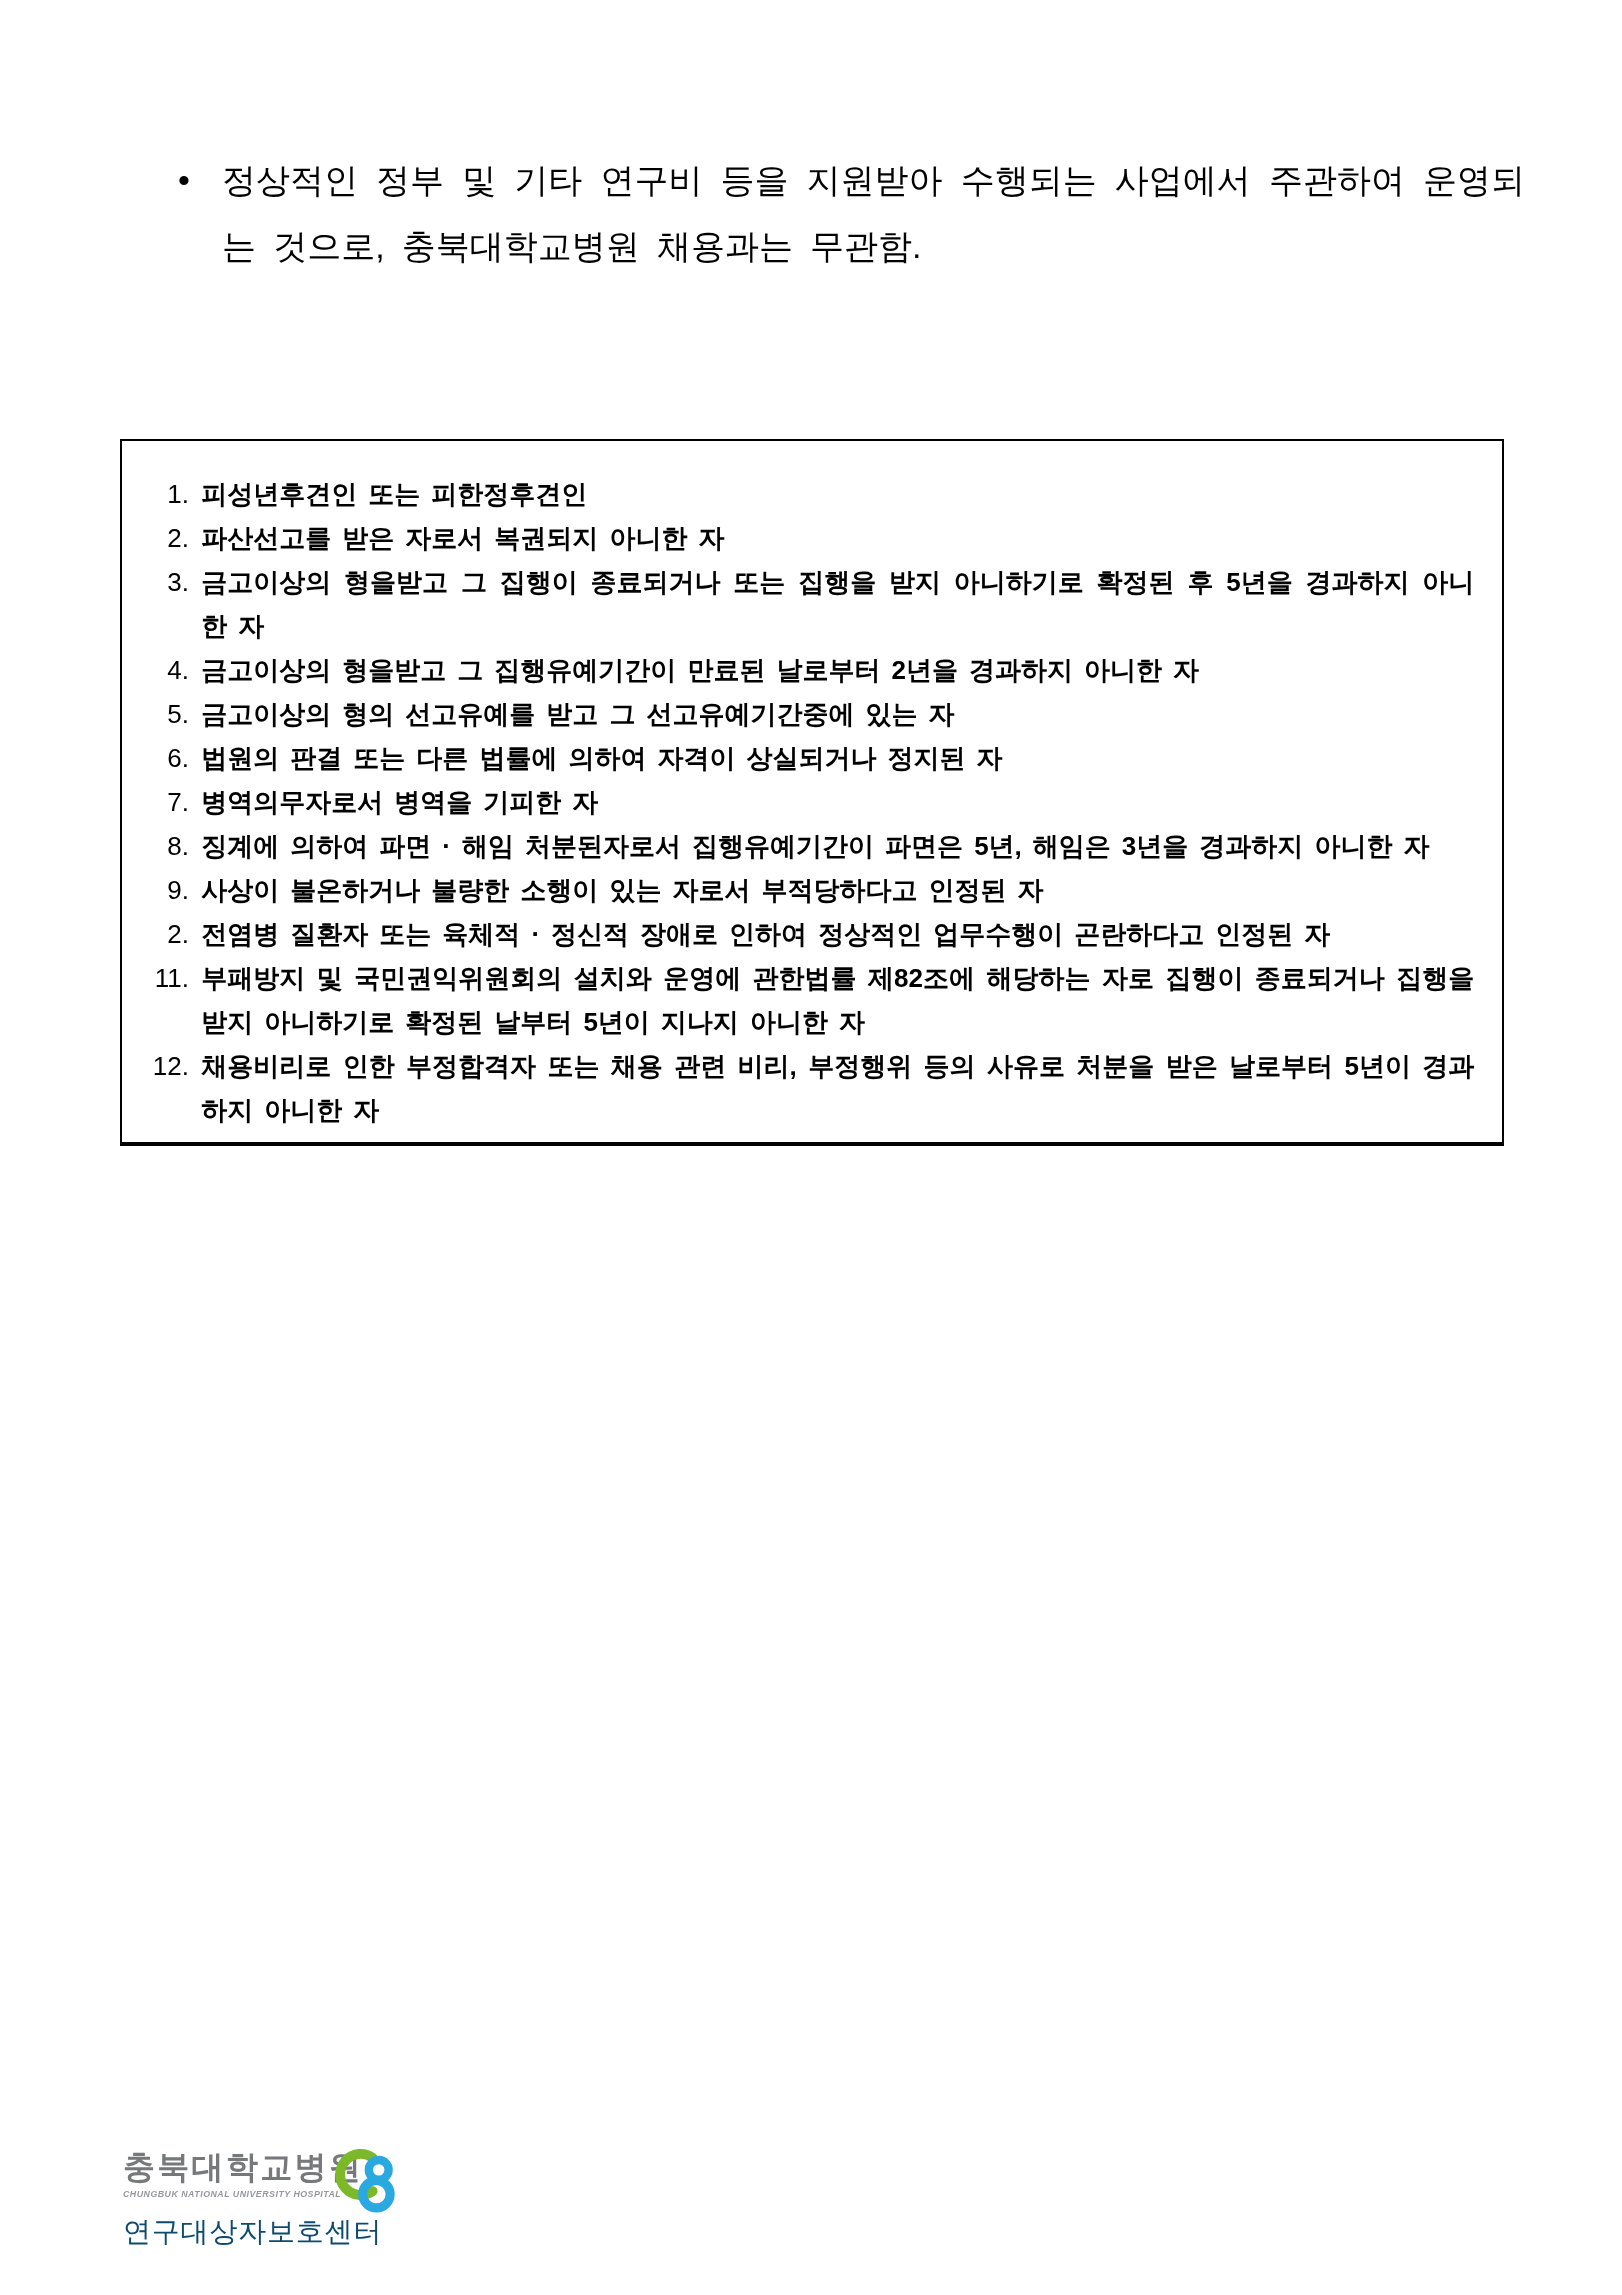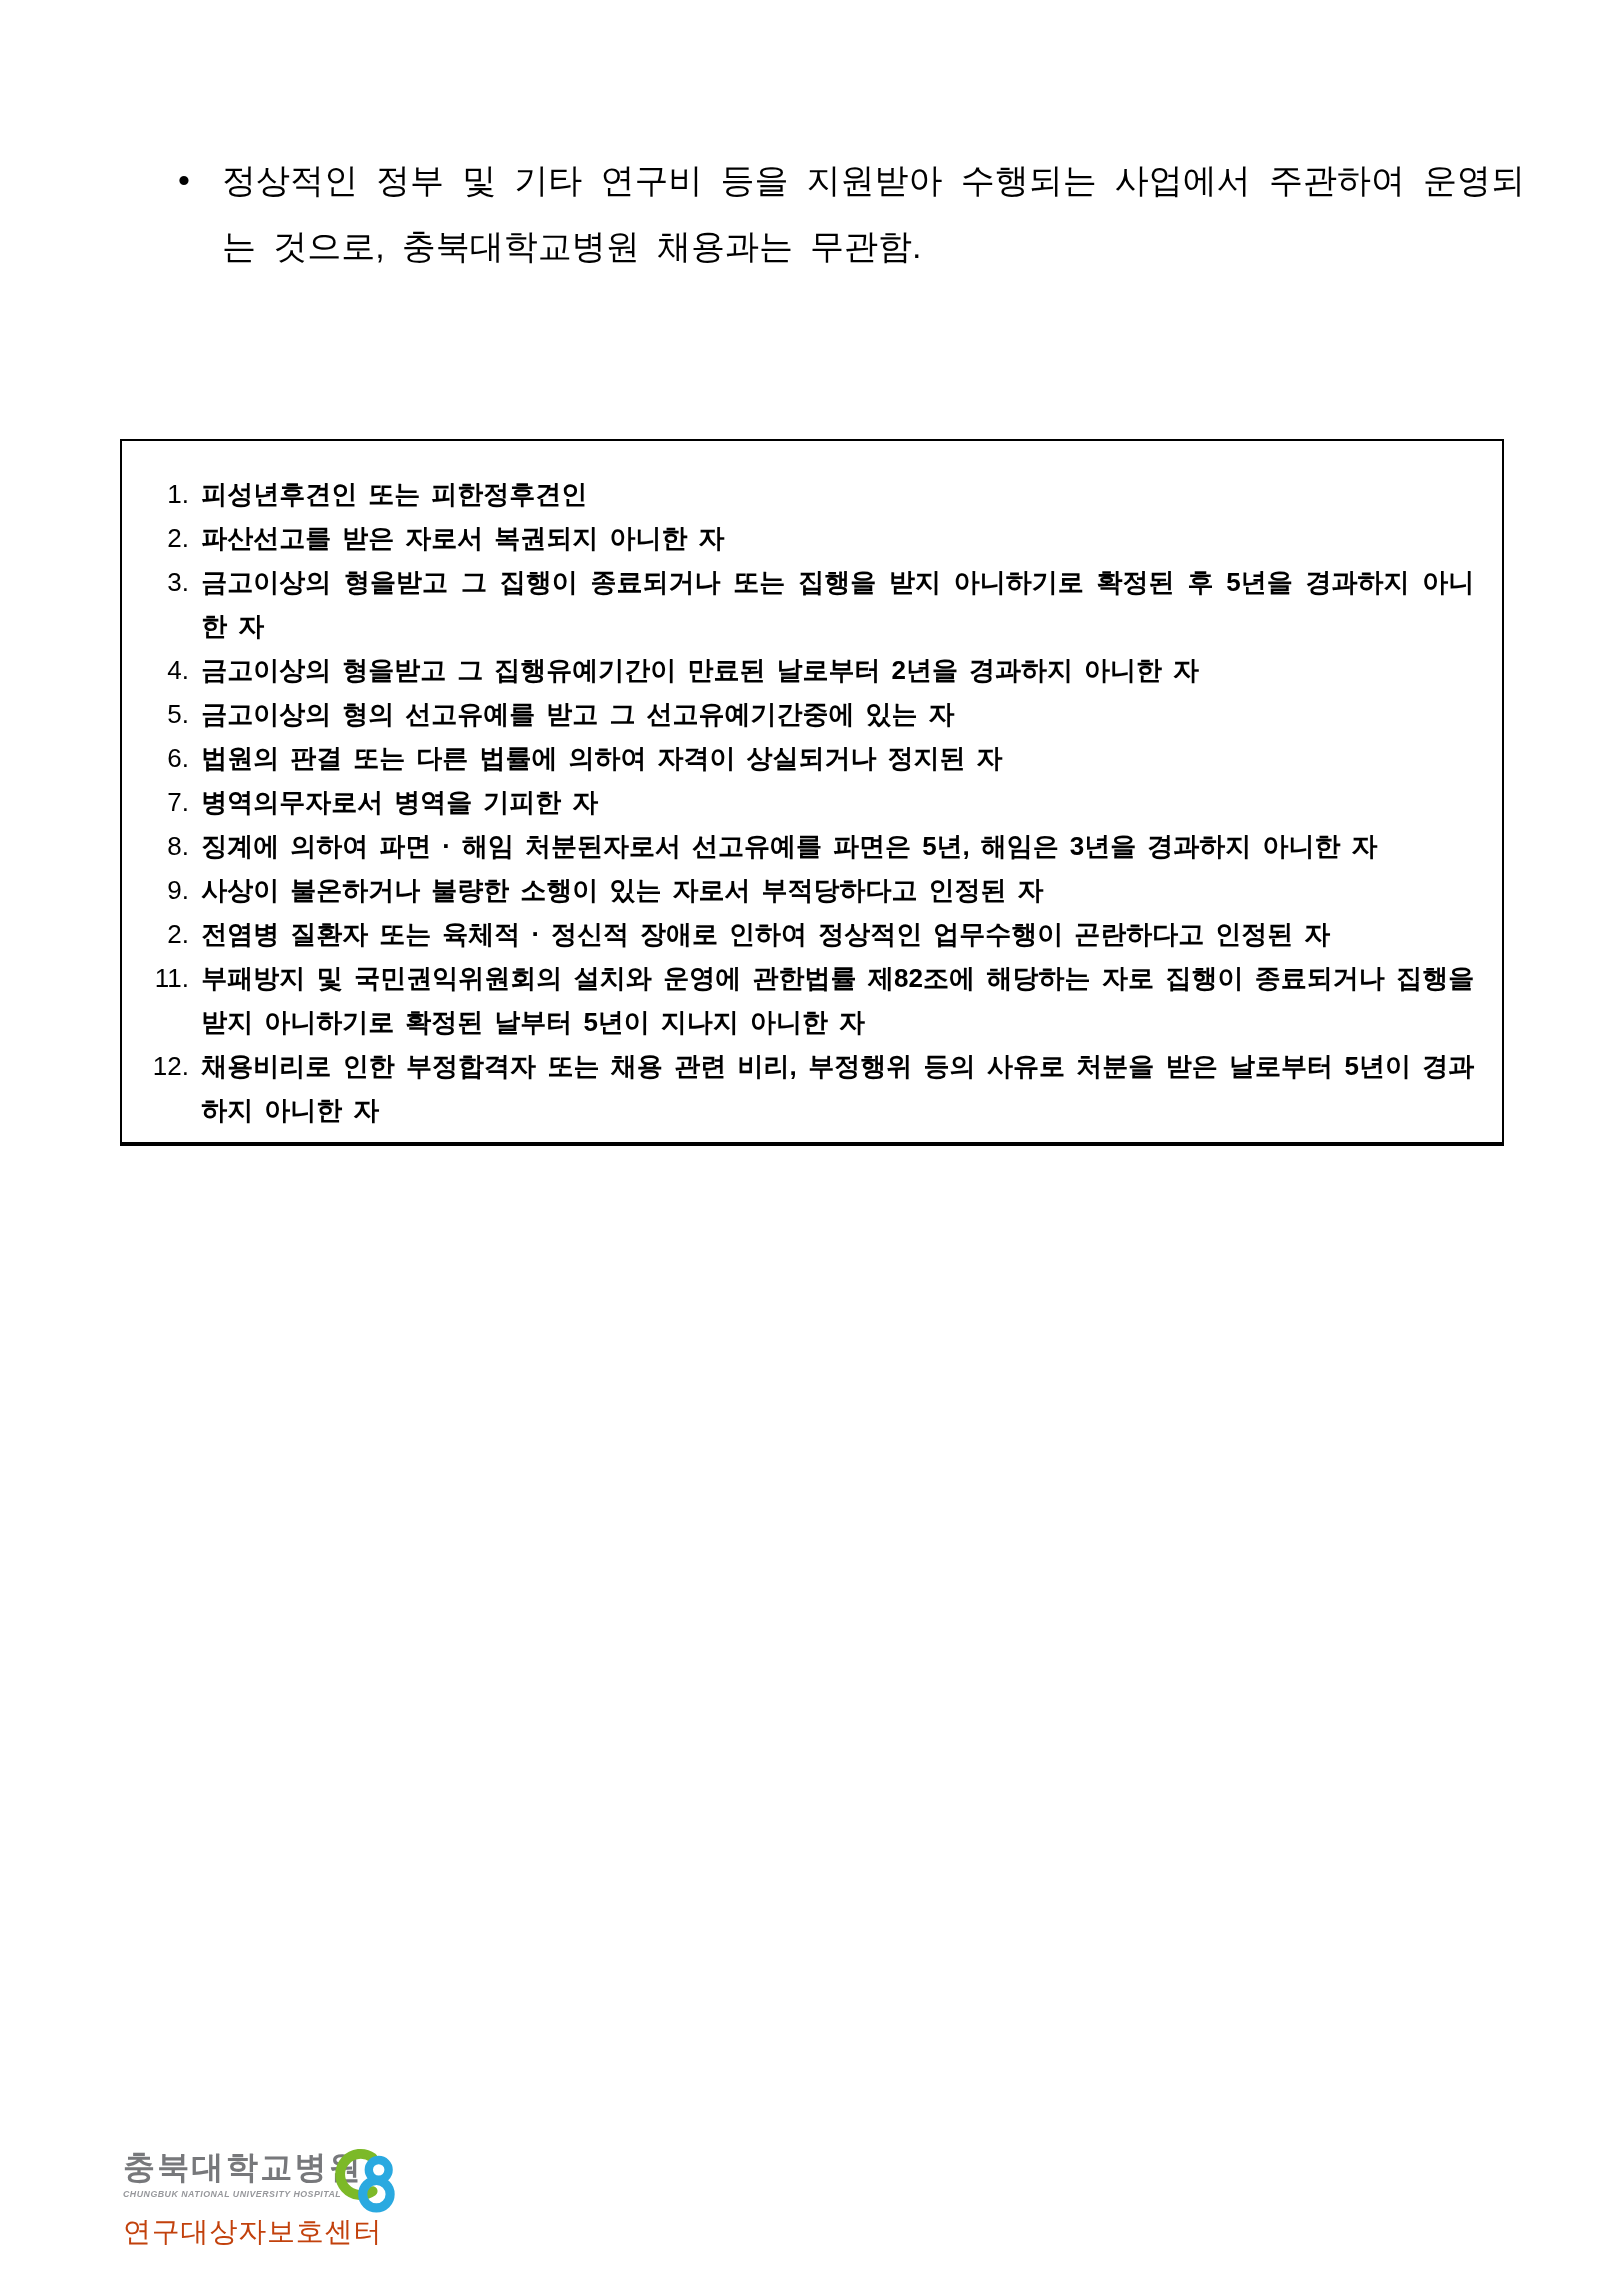--- a/index.html
+++ b/index.html
@@ -115,21 +115,21 @@
     left: 209px;
     top: 0;
     width: 66px;
     height: 67px;
   }
   .center-name {
     position: absolute;
     left: 0;
     top: 66px;
     font-size: 28px;
-    color: #c2410c;
+    color: #0c4a6e;
     letter-spacing: 0.8px;
   }
 </style>
 </head>
 <body>
 
 <div class="page">
 
   <div class="bullet-para">
     <span class="bullet">•</span>
@@ -161,21 +161,21 @@
     <div class="list-row">
       <span class="num">6.</span>
       <span class="txt">법원의 판결 또는 다른 법률에 의하여 자격이 상실되거나 정지된 자</span>
     </div>
     <div class="list-row">
       <span class="num">7.</span>
       <span class="txt">병역의무자로서 병역을 기피한 자</span>
     </div>
     <div class="list-row">
       <span class="num">8.</span>
-      <span class="txt">징계에 의하여 파면 · 해임 처분된자로서 선고유예를 파면은 5년, 해임은 3년을 경과하지 아니한 자</span>
+      <span class="txt">징계에 의하여 파면 · 해임 처분된자로서 집행유예기간이 파면은 5년, 해임은 3년을 경과하지 아니한 자</span>
     </div>
     <div class="list-row">
       <span class="num">9.</span>
       <span class="txt">사상이 불온하거나 불량한 소행이 있는 자로서 부적당하다고 인정된 자</span>
     </div>
     <div class="list-row">
       <span class="num">2.</span>
       <span class="txt">전염병 질환자 또는 육체적 · 정신적 장애로 인하여 정상적인 업무수행이 곤란하다고 인정된 자</span>
     </div>
     <div class="list-row">

